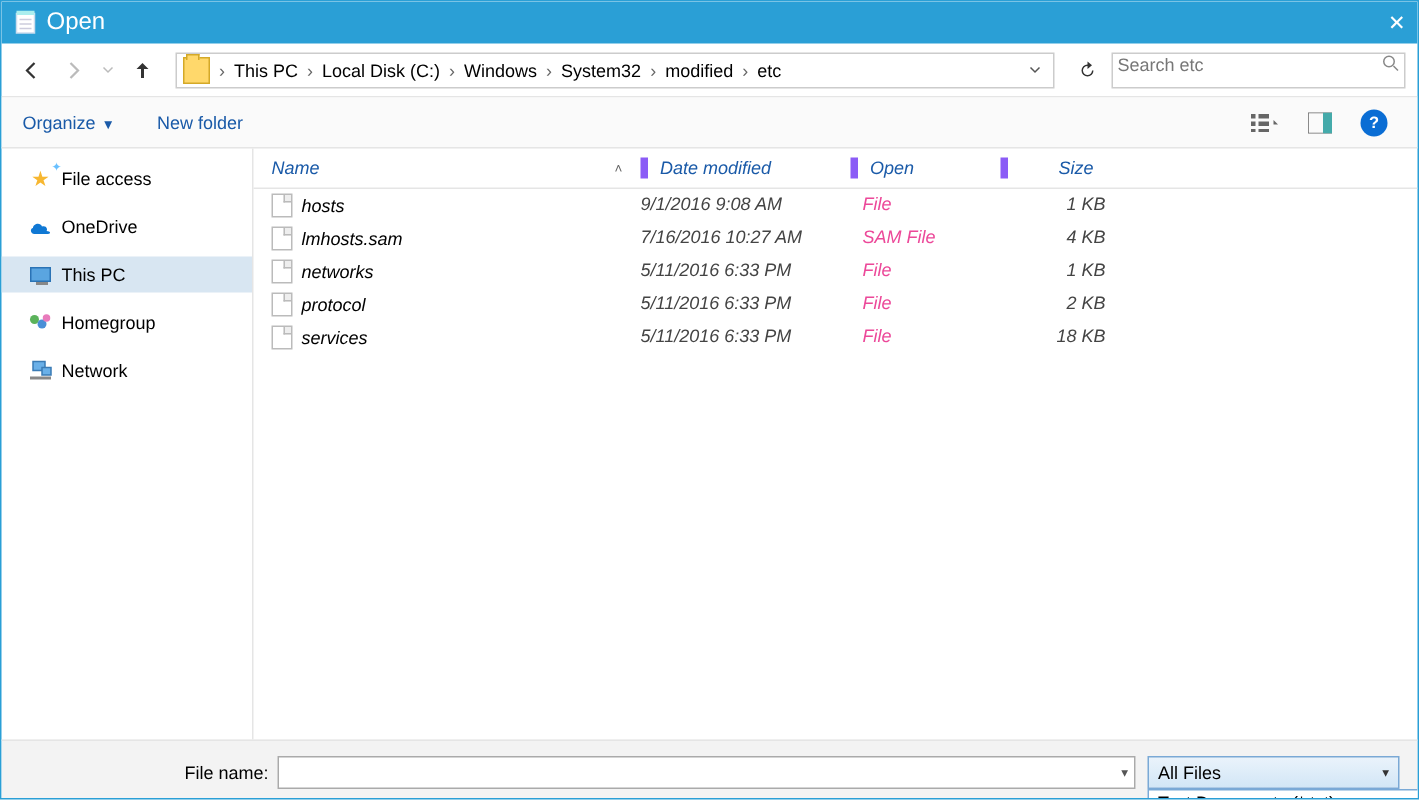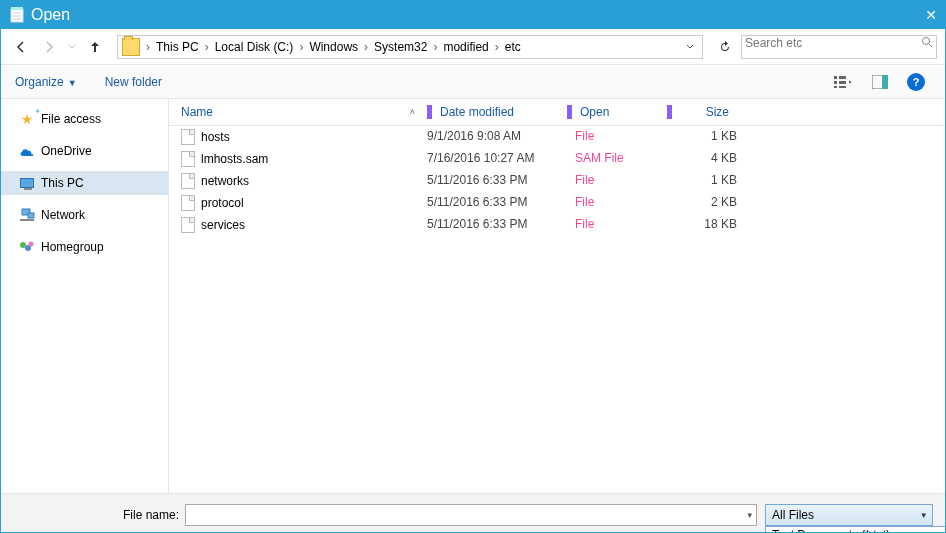--- a/index.html
+++ b/index.html
@@ -37,21 +37,21 @@
 .side-item .si-icon { width: 16px; height: 16px; display: inline-flex; align-items: center; justify-content: center; }
 .star { color: #f7b731; font-size: 14px; }
 .sparkle { position: relative; }
 .sparkle::after { content: "✦"; color: #69c0ff; font-size: 8px; position: absolute; top: -4px; right: -6px; }
 .cloud { color: #1078d4; }
 .monitor { width: 14px; height: 10px; background: #5aa5e0; border: 1px solid #2a73b5; position: relative; display: block; }
 .monitor::after { content: ""; position: absolute; bottom: -3px; left: 3px; width: 8px; height: 2px; background: #888; }
 .net-icon svg { display: block; }
 .home-icon svg { display: block; }
 
-.filepane { flex: 1; }
+.filepane { flex: 1; font-style: italic; }
 .cols { display: flex; border-bottom: 1px solid #e5e5e5; padding: 6px 0; color: #1a5aa8; }
 .col-name { width: 258px; padding-left: 12px; display: flex; align-items: center; }
 .col-name .sort { margin-left: auto; margin-right: 12px; color: #666; font-size: 9px; }
 .col-date { width: 140px; }
 .col-type { width: 100px; }
 .col-size { width: 72px; text-align: right; padding-right: 10px; }
 .col-sep { border-left: 5px solid #8b5cf6; padding-left: 8px; }
 
 .row { display: flex; padding: 3px 0; color: #000; cursor: pointer; }
 .row .c-name { width: 258px; padding-left: 12px; display: flex; align-items: center; gap: 6px; }
@@ -193,38 +193,38 @@
       </span>
       <span>OneDrive</span>
     </div>
     <div class="side-item sel">
       <span class="si-icon">
           <span class="monitor"></span>
         </span>
       <span>This PC</span>
     </div>
     <div class="side-item">
+      <span class="si-icon home-icon">
+        <svg width="16" height="14" viewBox="0 0 16 14">
+            <circle cx="4" cy="5" r="3" fill="#5bb35b"></circle>
+            <circle cx="9" cy="8" r="3" fill="#4a8fd6"></circle>
+            <circle cx="12" cy="4" r="2.5" fill="#e87bbb"></circle>
+          </svg>
+      </span>
+      <span>Homegroup</span>
+    </div>
+    <div class="side-item">
       <span class="si-icon net-icon">
         <svg width="16" height="14" viewBox="0 0 16 14">
             <rect x="3" y="1" width="8" height="6" fill="#6ab0e8" stroke="#3a7bb5"></rect>
             <rect x="9" y="5" width="6" height="5" fill="#6ab0e8" stroke="#3a7bb5"></rect>
             <line x1="1" y1="12" x2="15" y2="12" stroke="#888" stroke-width="2"></line>
           </svg>
       </span>
       <span>Network</span>
-    </div>
-    <div class="side-item">
-      <span class="si-icon home-icon">
-        <svg width="16" height="14" viewBox="0 0 16 14">
-            <circle cx="4" cy="5" r="3" fill="#5bb35b"></circle>
-            <circle cx="9" cy="8" r="3" fill="#4a8fd6"></circle>
-            <circle cx="12" cy="4" r="2.5" fill="#e87bbb"></circle>
-          </svg>
-      </span>
-      <span>Homegroup</span>
     </div>
   </div>
 
   <div class="filepane">
     <div class="cols">
       <div class="col-name">
         <span>Name</span>
         <span class="sort">˄</span>
       </div>
       <div class="col-date col-sep">Date modified</div>

